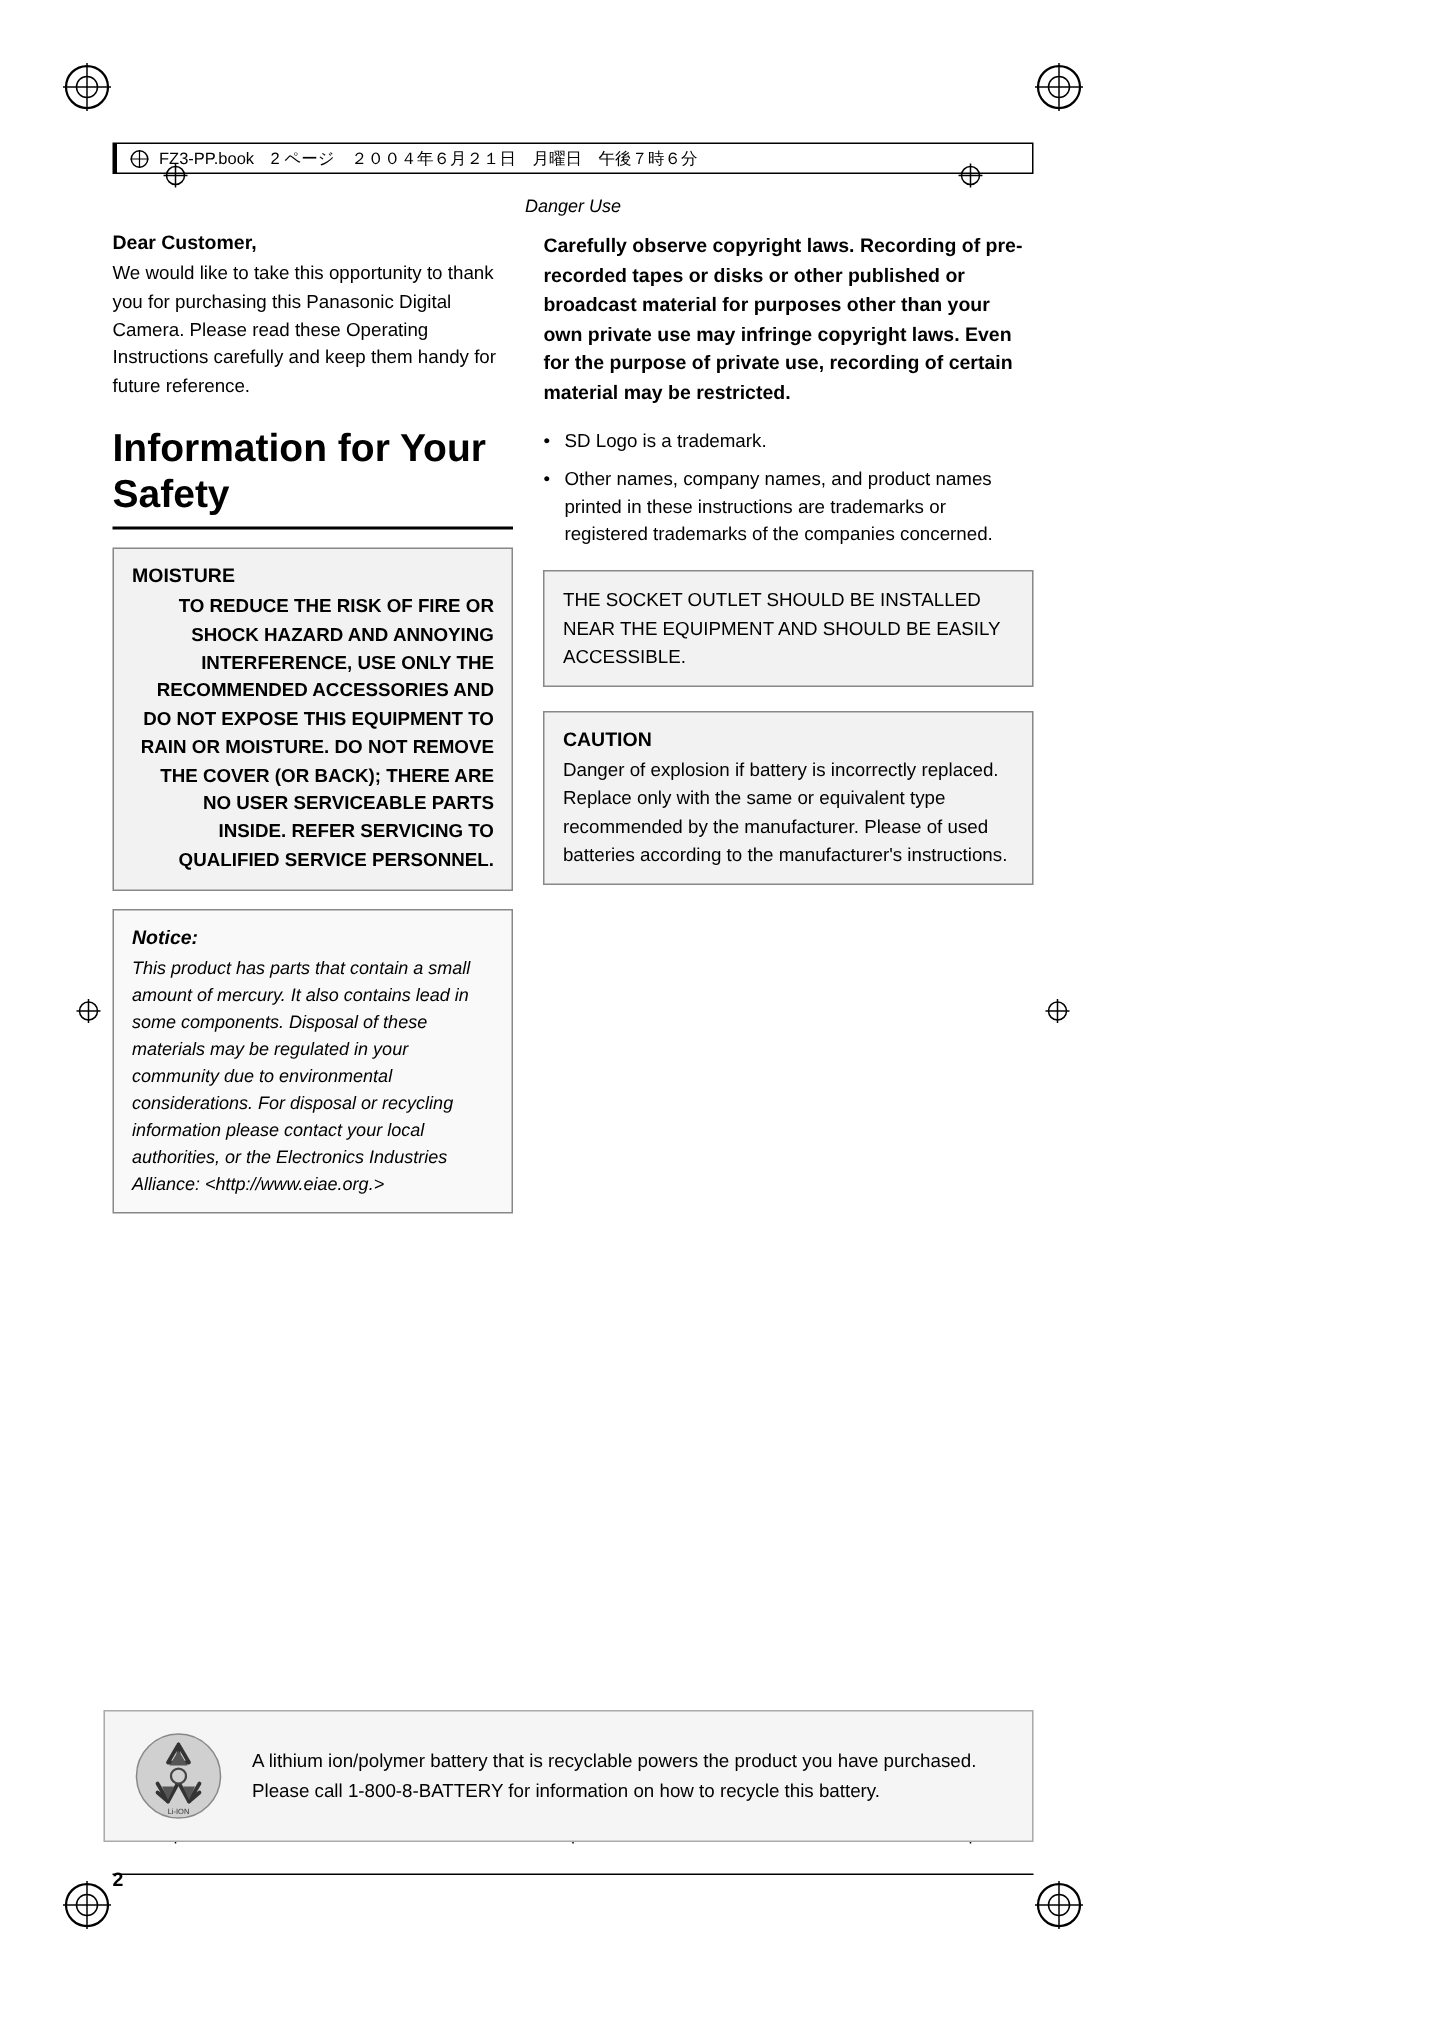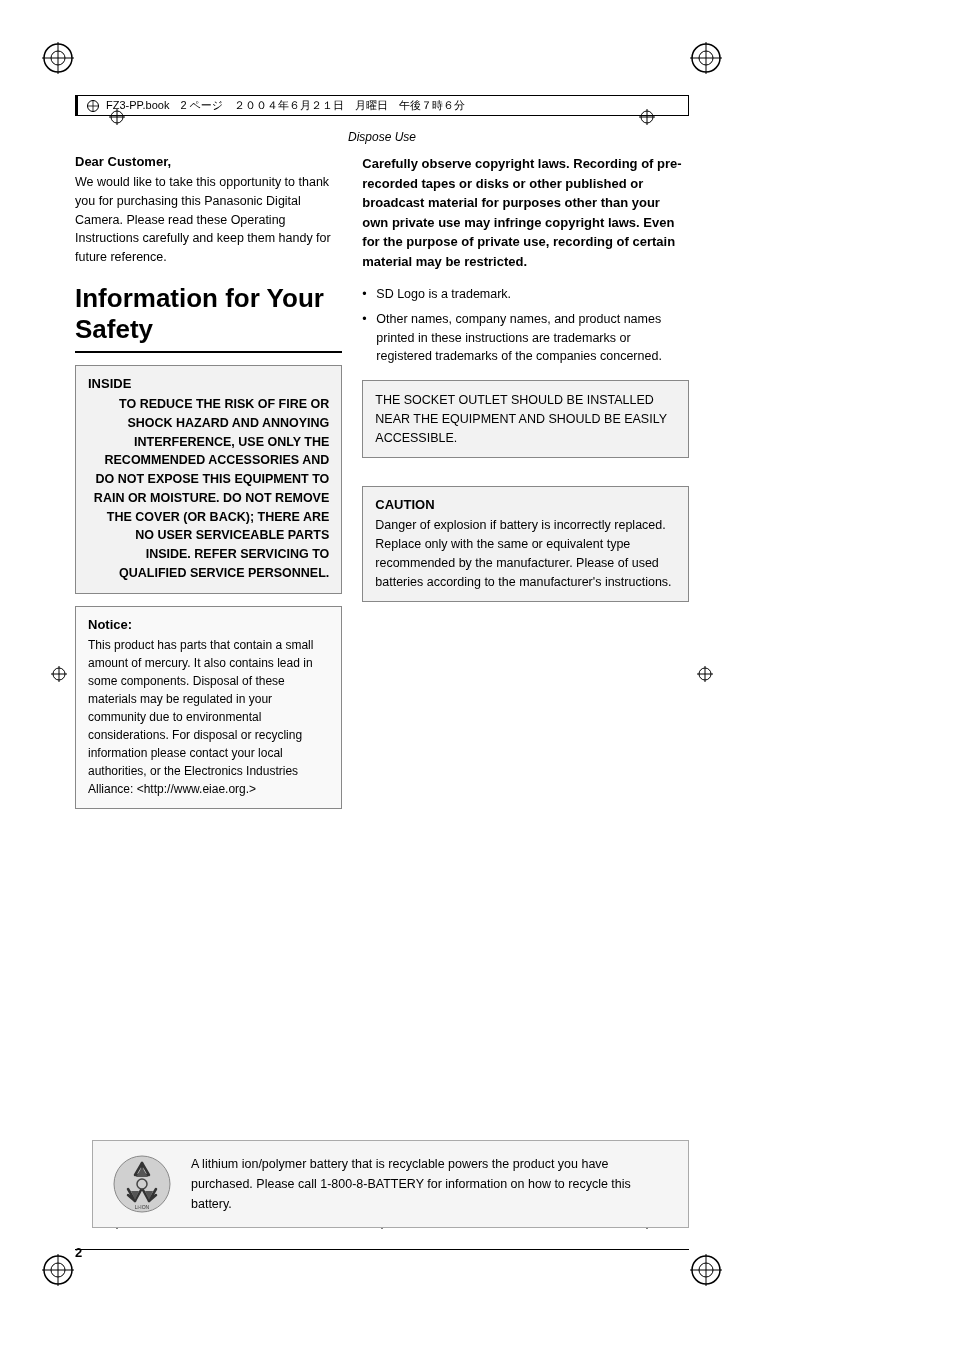--- a/index.html
+++ b/index.html
@@ -136,20 +136,21 @@
       font-weight: bold;
       font-size: 12.5px;
       line-height: 1.5;
       text-align: right;
     }
 
     .notice-box {
       border: 1px solid #888;
       padding: 10px 12px;
       background: #f9f9f9;
+      font-style: italic;
     }
 
     .notice-box .notice-title {
       font-weight: bold;
       font-size: 13px;
       margin-bottom: 4px;
     }
 
     .notice-box .notice-text {
       font-size: 12px;
@@ -179,21 +180,21 @@
 
     .bullet-list li::before {
       content: '•';
       position: absolute;
       left: 0;
     }
 
     .socket-box {
       border: 1px solid #888;
       padding: 10px 12px;
-      margin-bottom: 28px;
+      margin-bottom: 16px;
       background: #f2f2f2;
       font-size: 12.5px;
       line-height: 1.5;
     }
 
     .caution-box {
       border: 1px solid #888;
       padding: 10px 12px;
       background: #f2f2f2;
     }
@@ -206,21 +207,21 @@
 
     .caution-box .caution-text {
       font-size: 12.5px;
       line-height: 1.5;
     }
 
     
     .recycle-section {
       position: absolute;
       bottom: 120px;
-      left: 92px;
+      left: 69px;
       right: 75px;
       border: 1px solid #aaa;
       padding: 12px 18px;
       display: flex;
       align-items: center;
       gap: 18px;
       background: #f5f5f5;
     }
 
     .recycle-icon {
@@ -345,33 +346,33 @@
     <svg width="14" height="14" viewBox="0 0 14 14" style="margin-right:6px; flex-shrink:0;">
       <circle cx="7" cy="7" r="5.5" fill="none" stroke="#000" stroke-width="1"></circle>
       <line x1="7" y1="1" x2="7" y2="13" stroke="#000" stroke-width="0.8"></line>
       <line x1="1" y1="7" x2="13" y2="7" stroke="#000" stroke-width="0.8"></line>
     </svg>
     <span>FZ3-PP.book　2 ページ　２００４年６月２１日　月曜日　午後７時６分</span>
   </div>
 
   <div class="content-area">
 
-    <div class="before-use-label">Dispose Use</div>
+    <div class="before-use-label">Danger Use</div>
 
     <div class="two-column">
 
       <div class="left-col">
         <div class="dear-customer-title">Dear Customer,</div>
         <div class="dear-customer-text">We would like to take this opportunity to thank you for purchasing this Panasonic Digital Camera. Please read these Operating Instructions carefully and keep them handy for future reference.</div>
 
         <div class="info-safety-title">Information for Your Safety</div>
         <hr class="info-safety-divider">
 
         <div class="warning-box">
-          <div class="warning-title">INSIDE</div>
+          <div class="warning-title">MOISTURE</div>
           <div class="warning-text">TO REDUCE THE RISK OF FIRE OR SHOCK HAZARD AND ANNOYING INTERFERENCE, USE ONLY THE RECOMMENDED ACCESSORIES AND DO NOT EXPOSE THIS EQUIPMENT TO RAIN OR MOISTURE. DO NOT REMOVE THE COVER (OR BACK); THERE ARE NO USER SERVICEABLE PARTS INSIDE. REFER SERVICING TO QUALIFIED SERVICE PERSONNEL.</div>
         </div>
 
         <div class="notice-box">
           <div class="notice-title">Notice:</div>
           <div class="notice-text">This product has parts that contain a small amount of mercury. It also contains lead in some components. Disposal of these materials may be regulated in your community due to environmental considerations. For disposal or recycling information please contact your local authorities, or the Electronics Industries Alliance: &lt;http://www.eiae.org.&gt;</div>
         </div>
       </div>
 
       <div class="right-col">

